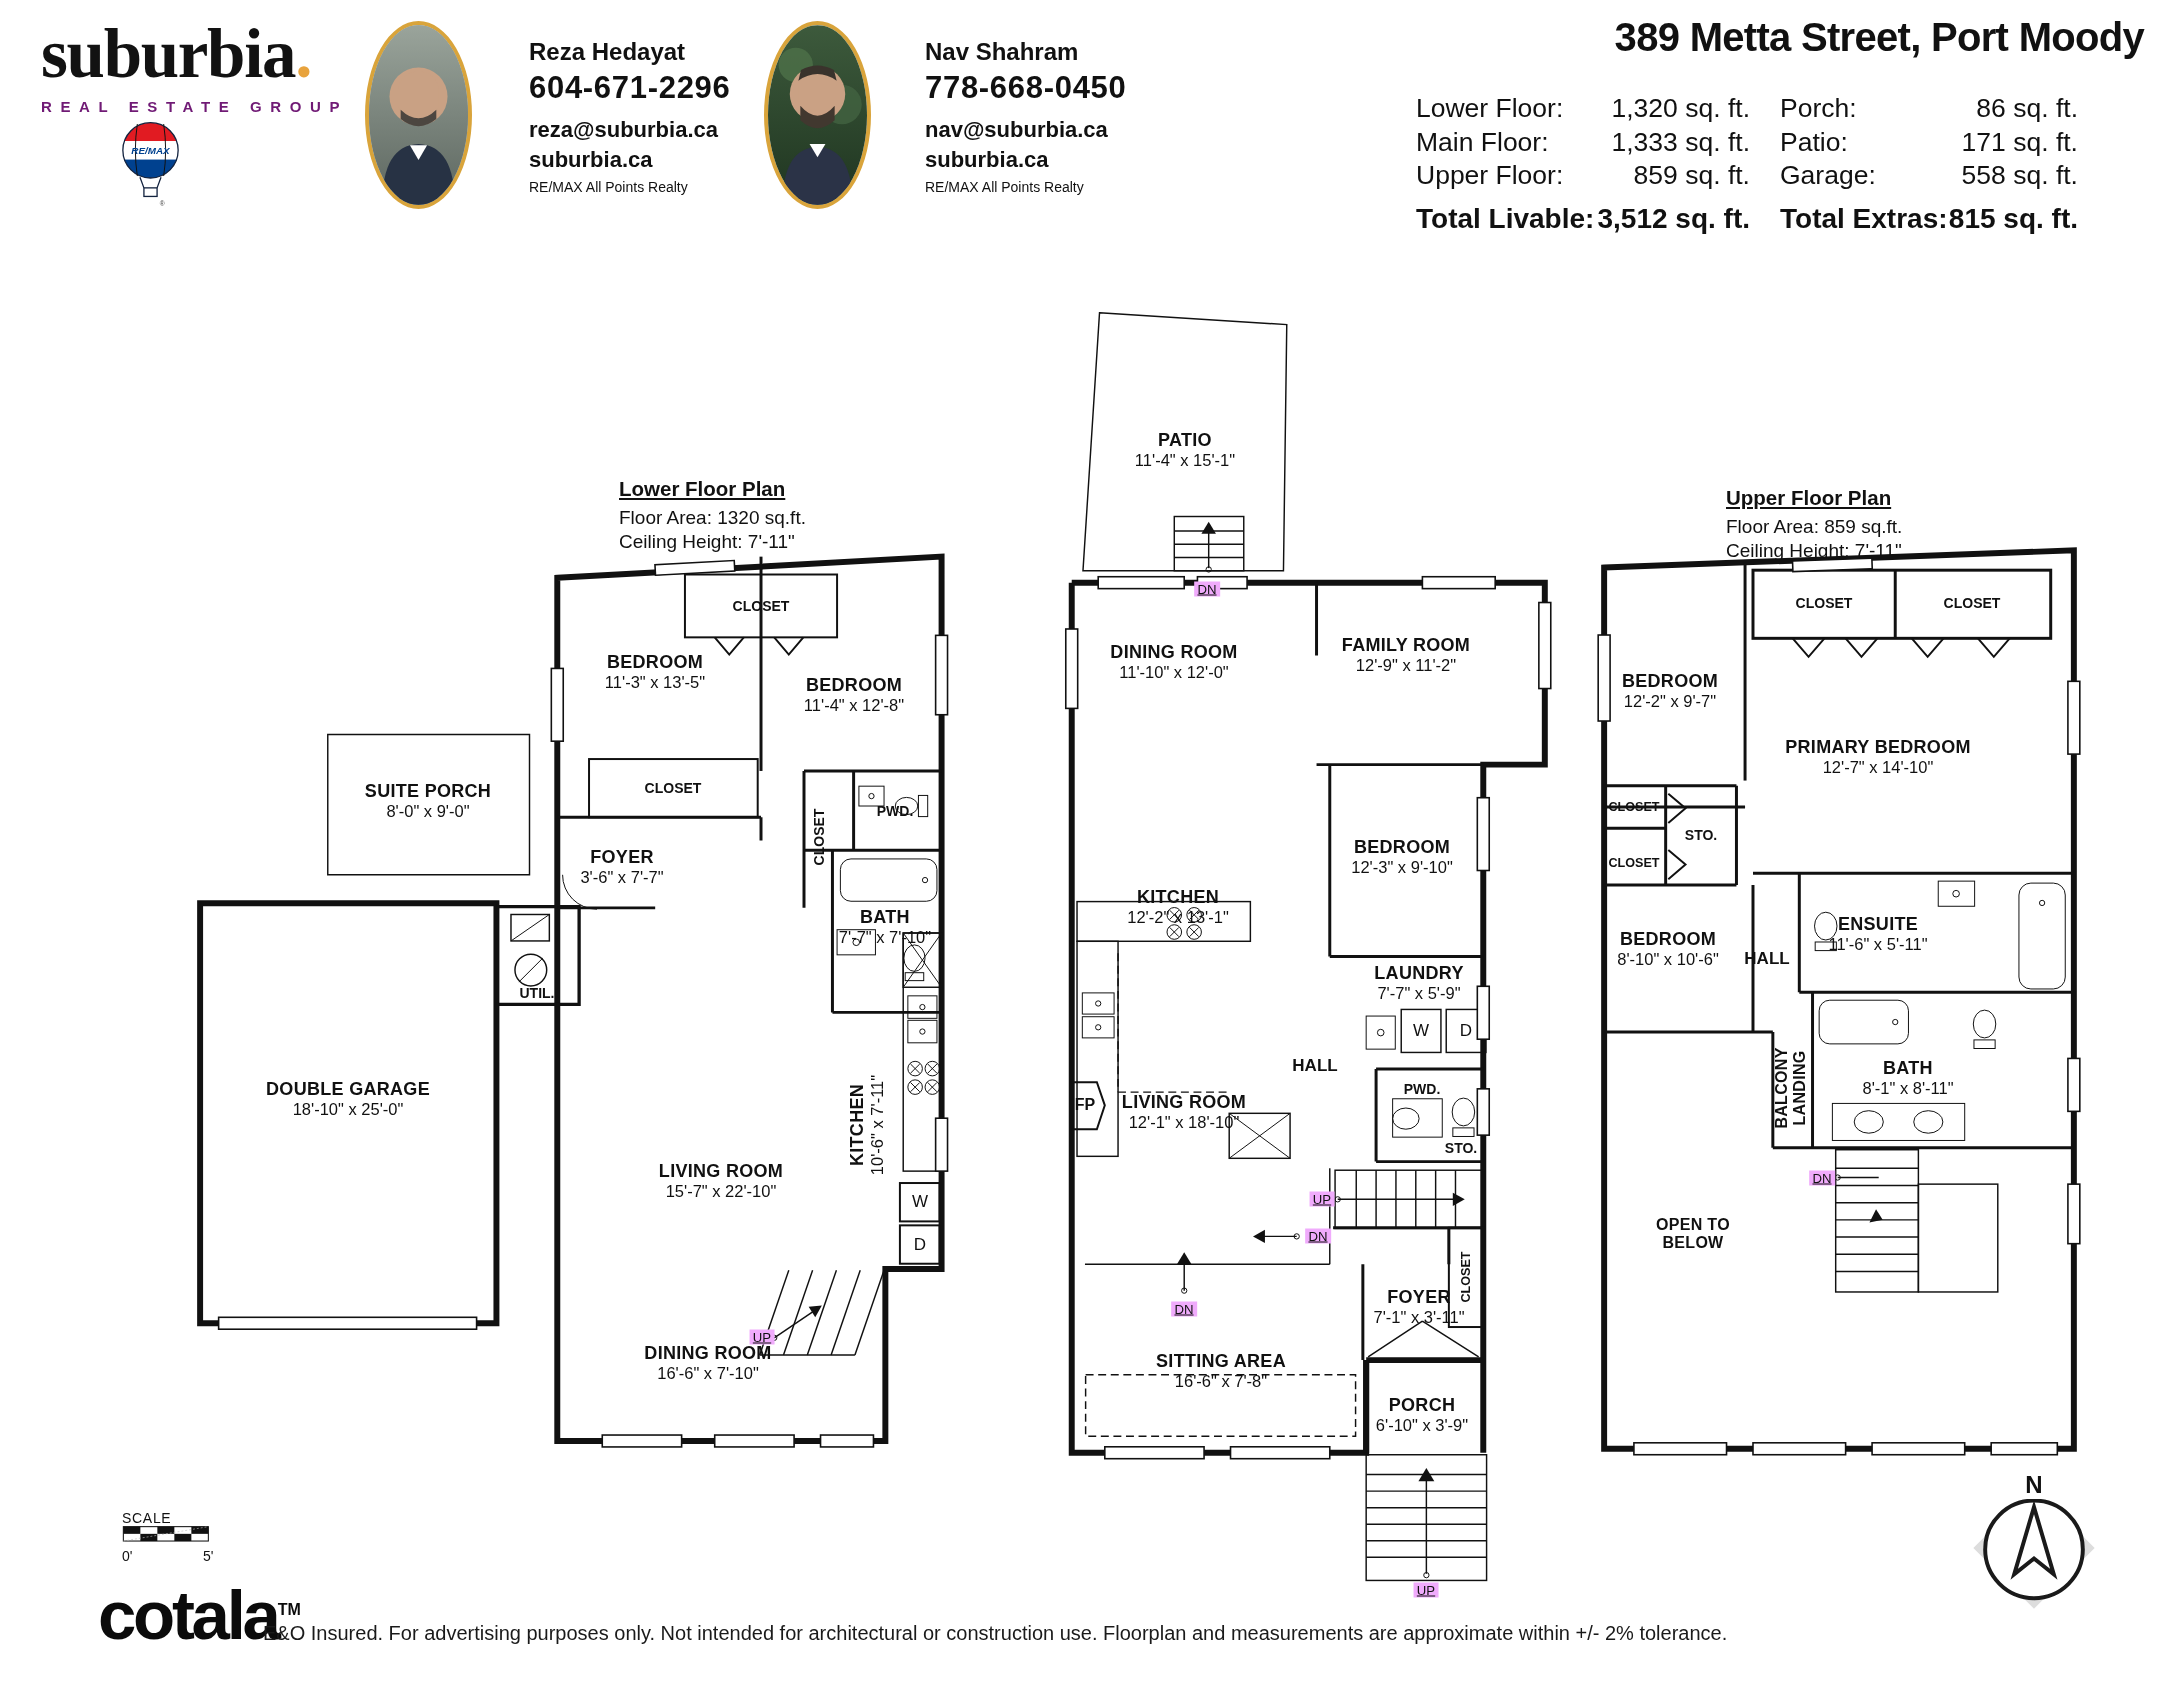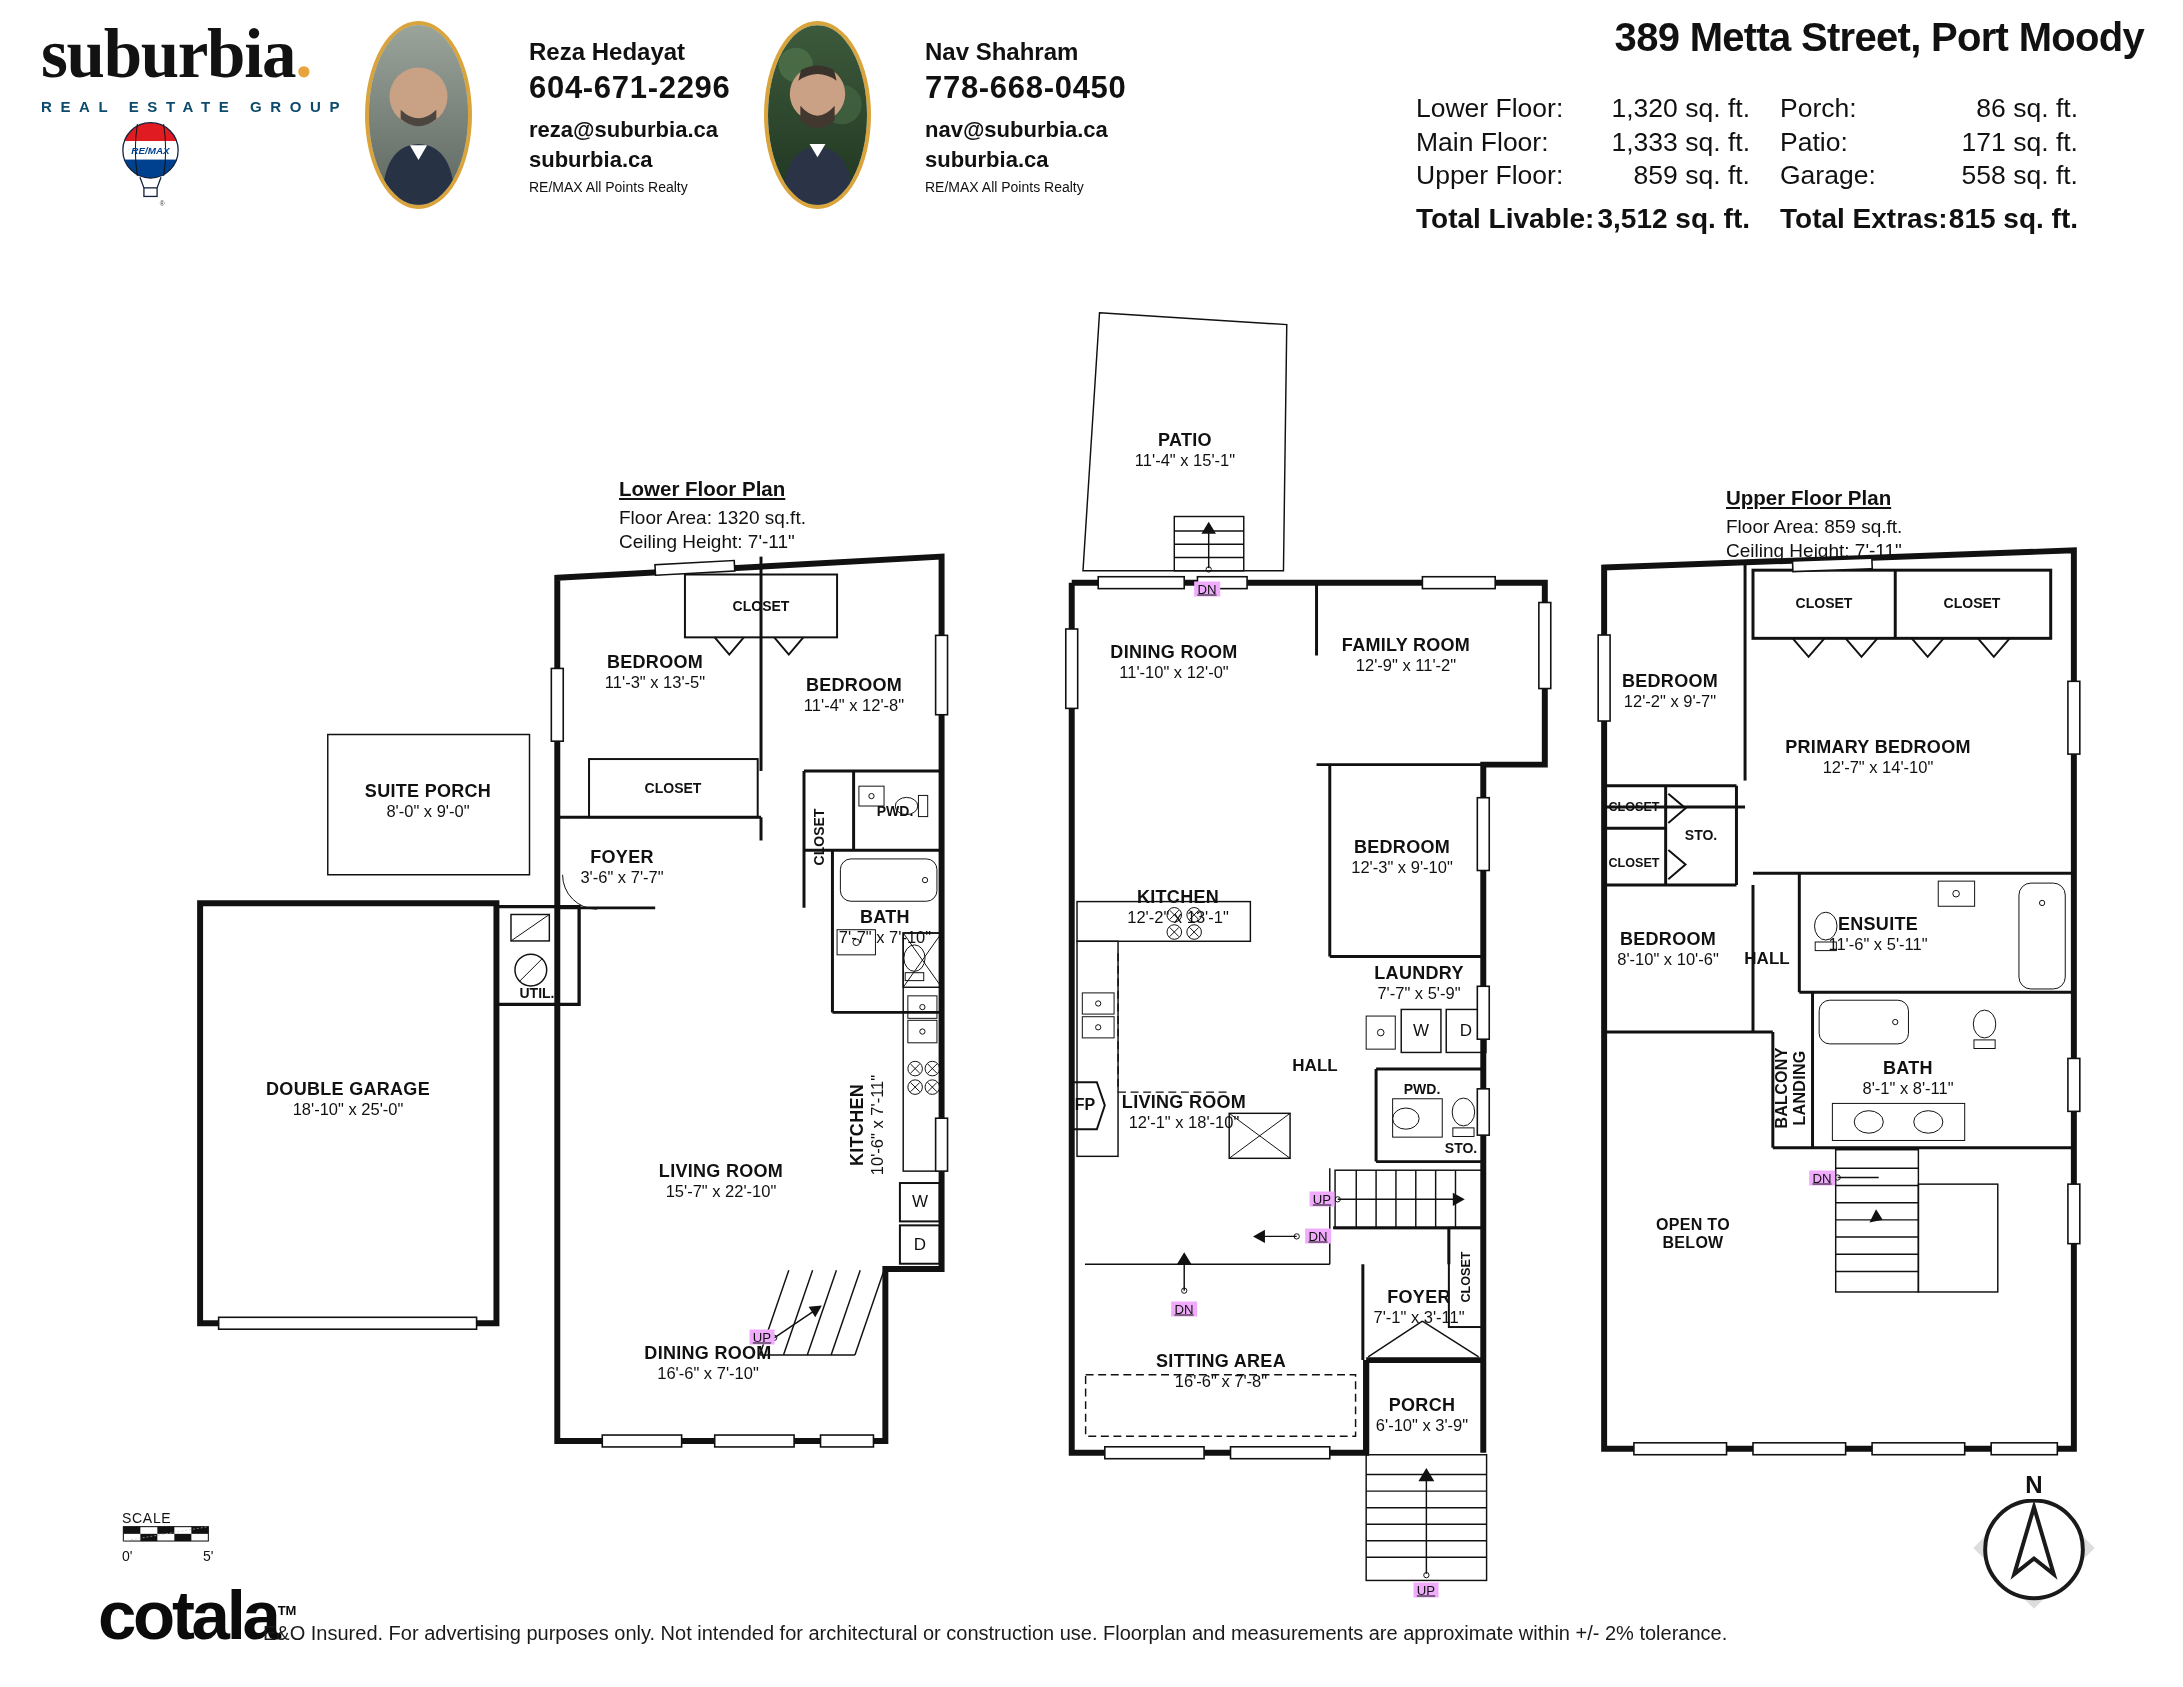--- a/index.html
+++ b/index.html
@@ -3,21 +3,21 @@
 <meta charset="utf-8">
 <style>
   html,body{margin:0;padding:0;background:#ffffff;}
   .page{position:relative;width:2183px;height:1687px;background:#fff;overflow:hidden;
         font-family:"Liberation Sans",sans-serif;color:#111;border-radius:12px;}
 
   
   .brand{position:absolute;left:41px;top:20px;width:311px;}
   .brand .logo{font-family:"Liberation Serif",serif;font-weight:bold;font-size:69px;line-height:1;letter-spacing:-1.3px;color:#121212;}
   .brand .logo .dot{color:#E8A33D;}
-  .brand .tagline{margin-top:9.3px;font-size:15px;letter-spacing:8.6px;font-weight:bold;color:#0c4a6e;}
+  .brand .tagline{margin-top:9.3px;font-size:15px;letter-spacing:8.6px;font-weight:bold;color:#701a75;}
   .balloon{position:absolute;left:111px;top:120px;}
 
   .avatar{position:absolute;width:99px;height:180px;border-radius:50%;border:4px solid #D9A43B;overflow:hidden;}
   .avatar svg{display:block;}
   .agent{position:absolute;width:218px;}
   .agent .nm{font-size:24px;font-weight:bold;margin-bottom:4px;}
   .agent .ph{font-size:31px;font-weight:bold;margin-bottom:10.6px;letter-spacing:0.7px;}
   .agent .em,.agent .ws{font-size:22px;font-weight:bold;margin-bottom:4px;}
   .agent .bk{font-size:14px;margin-top:6.6px;}
 
@@ -54,21 +54,21 @@
   svg .thin{stroke:#111;stroke-width:1.5;fill:none;}
   svg .dash{stroke:#111;stroke-width:2.2;fill:none;stroke-dasharray:12 7;}
   svg .win{fill:#fff;stroke:#111;stroke-width:2.4;}
   svg .blk{fill:#111;stroke:none;}
 
   
   .scalebox{position:absolute;left:122px;top:1510px;}
   .scalebox .lb{font-size:14px;letter-spacing:0.7px;}
   .scalebox .ends{position:relative;width:106px;font-size:14px;margin-top:2.6px;}
   .cotala{position:absolute;left:98px;top:1576px;font-size:69px;font-weight:800;letter-spacing:-3.3px;color:#0b0b0b;}
-  .cotala sup{font-size:13px;letter-spacing:0;}
+  .cotala sup{font-size:16px;letter-spacing:0;}
   .disclaimer{position:absolute;left:263px;top:1614px;font-size:20px;color:#1a1a1a;margin-top:8px;}
   .compass{position:absolute;left:1968px;top:1475px;width:132px;height:146px;}
   .compass .n{position:absolute;left:50%;top:-4px;transform:translateX(-50%);font-size:24px;font-weight:bold;background:#fff;padding:0 5.3px;}
 </style>
 </head>
 <body>
 
 <div class="page">
 
   <div class="brand">

